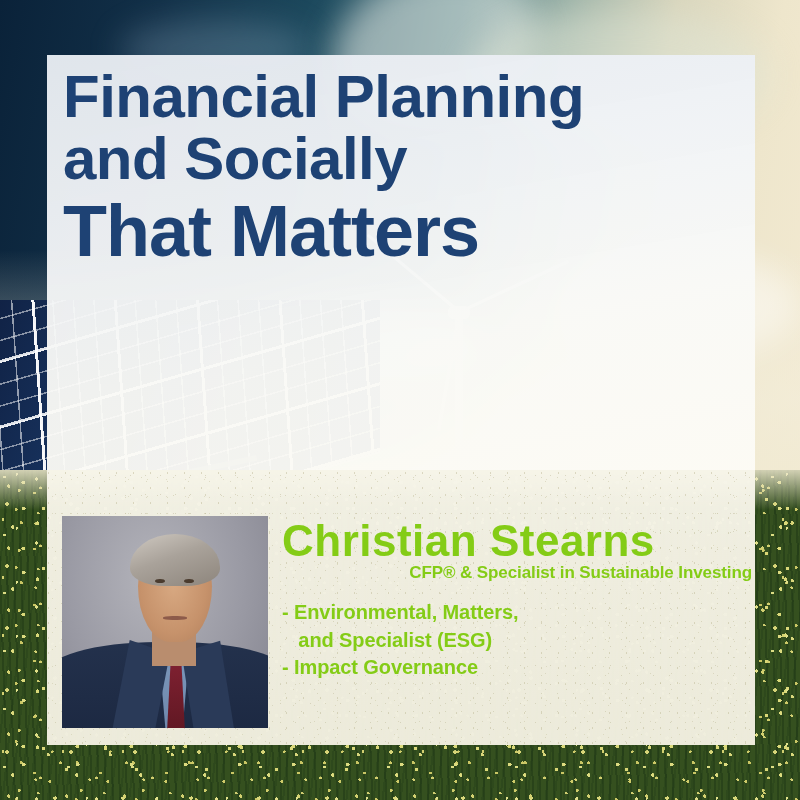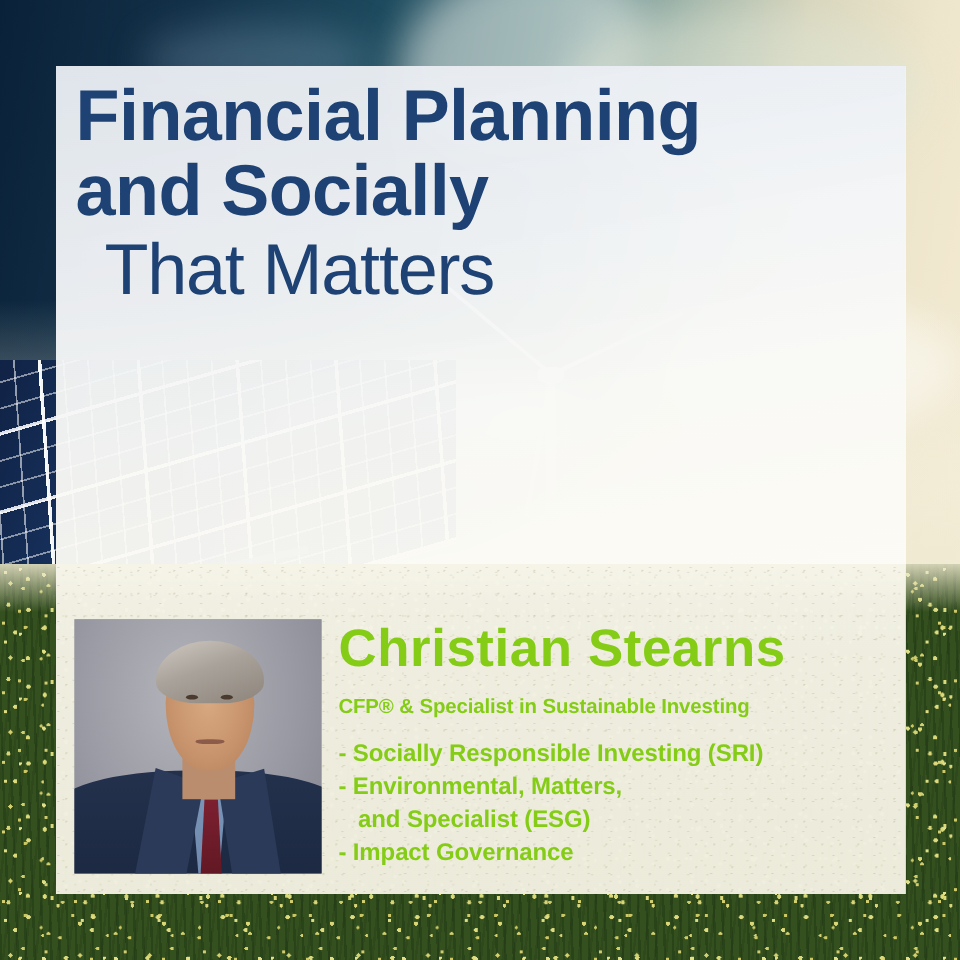--- a/index.html
+++ b/index.html
@@ -155,21 +155,21 @@
     background-size:17px 15px,19px 17px,15px 19px,21px 16px,16px 18px;
     opacity:.9;
   }
 
   
   .headline{
     position:absolute;left:63px;top:66px;width:690px;
     color:#1e4274;line-height:1.03;letter-spacing:-.5px;
   }
   .hl-1,.hl-2{font-size:60px;font-weight:700;}
-  .hl-3{font-size:60px;font-weight:400;letter-spacing:-1px;margin-top:4px;margin-left:24px;}
+  .hl-3{font-size:72px;font-weight:700;letter-spacing:-1px;margin-top:4px;}
 
   
   .photo{
     position:absolute;left:62px;top:516px;width:206px;height:212px;
     overflow:hidden;background:#9a9aa3;
   }
   .ph-bg{position:absolute;inset:0;background:radial-gradient(ellipse at 45% 30%, #b4b4bb 0%, #9a9aa4 55%, #83838e 100%);}
   .ph-jacket{
     position:absolute;left:-18px;top:126px;width:246px;height:110px;
     background:linear-gradient(180deg,#23314c 0%,#1b2740 100%);
@@ -190,21 +190,21 @@
     background:linear-gradient(160deg,#cfc9c1 0%,#a9a29a 45%,#8d857c 100%);
     border-radius:52% 52% 40% 40% / 66% 66% 34% 34%;
   }
   .ph-eyeL{position:absolute;left:93px;top:63px;width:10px;height:4px;border-radius:50%;background:#4a3b2e;}
   .ph-eyeR{position:absolute;left:122px;top:63px;width:10px;height:4px;border-radius:50%;background:#4a3b2e;}
   .ph-mouth{position:absolute;left:101px;top:100px;width:24px;height:4px;border-radius:40%;background:#8d5b4a;}
 
   
   .nameblock{position:absolute;left:282px;top:519px;width:470px;color:#84cc16;}
   .name{font-size:44px;font-weight:700;letter-spacing:.5px;line-height:1;}
-  .credential{font-size:17px;font-weight:700;letter-spacing:-.1px;margin-top:16px;}
+  .credential{font-size:17px;font-weight:700;letter-spacing:-.1px;margin-top:0;text-align:right;}
   .bullets{margin-top:16px;font-size:20px;font-weight:700;line-height:1.38;letter-spacing:-.1px;}
   .bullets div{white-space:pre;}
 </style>
 </head>
 <body>
 
 <div id="poster">
 
   <div class="bg">
     <div class="sky"></div>
@@ -257,20 +257,19 @@
     <div class="ph-hair"></div>
     <div class="ph-eyeL"></div>
     <div class="ph-eyeR"></div>
     <div class="ph-mouth"></div>
   </div>
 
   <div class="nameblock">
     <div class="name">Christian Stearns</div>
     <div class="credential">CFP® &amp; Specialist in Sustainable Investing</div>
     <div class="bullets">
-      <div>- Socially Responsible Investing (SRI)</div>
       <div>- Environmental, Matters,</div>
       <div>   and Specialist (ESG)</div>
       <div>- Impact Governance</div>
     </div>
   </div>
 
 </div>
 
 </body></html>

